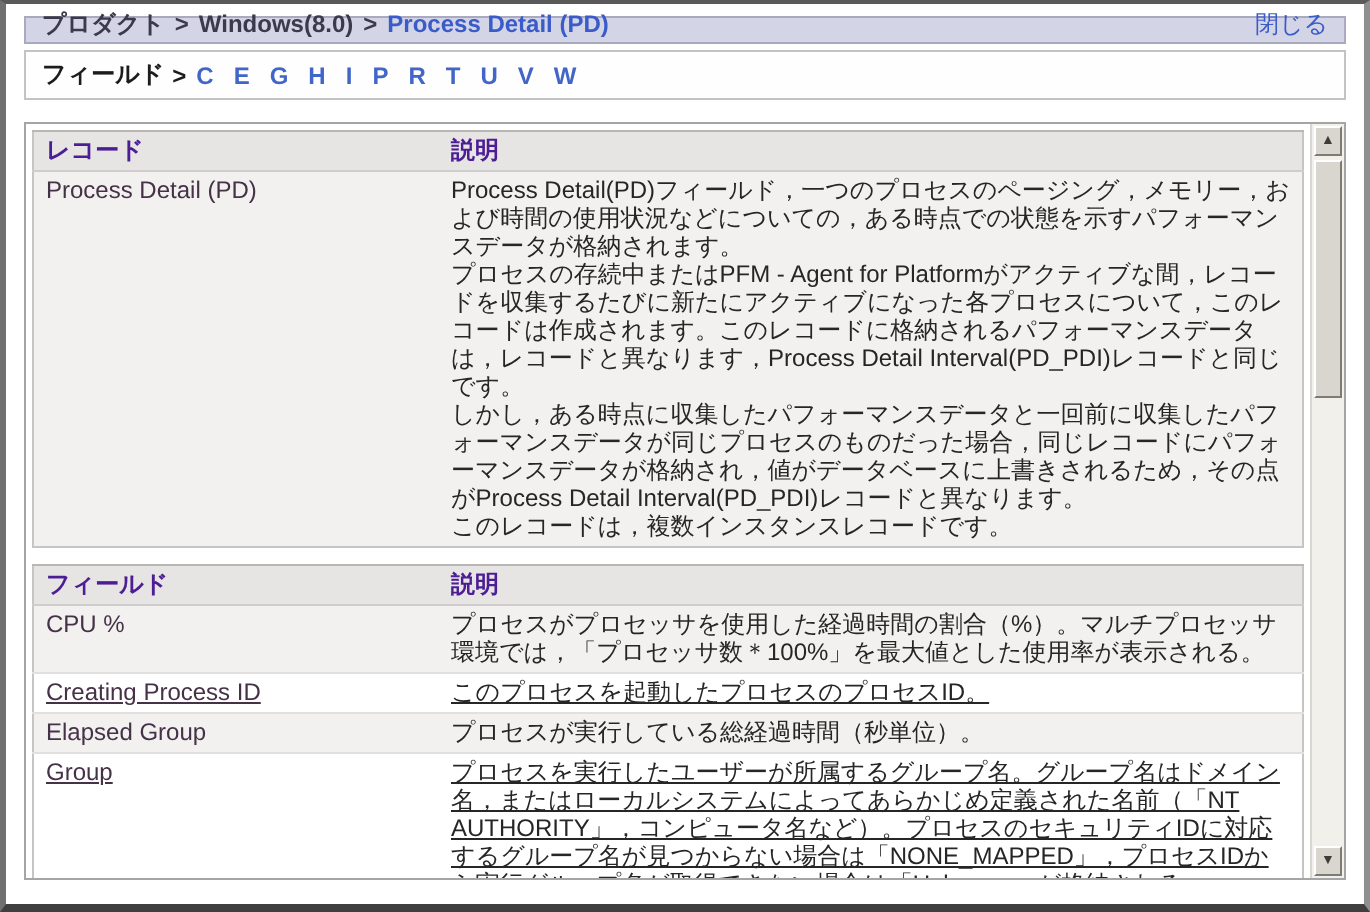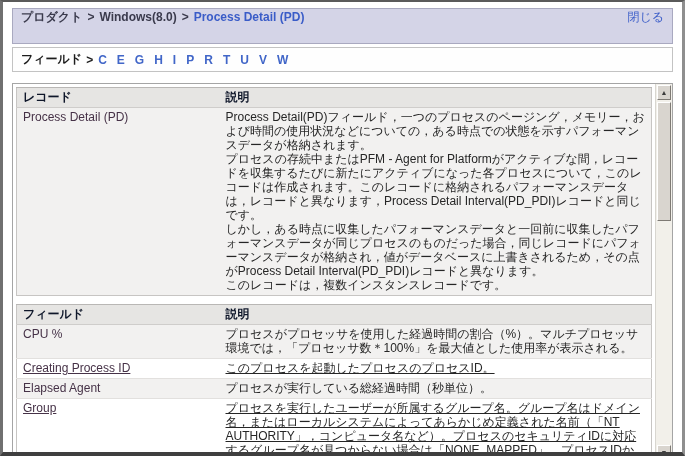--- a/index.html
+++ b/index.html
@@ -13,24 +13,24 @@
     border-right:3px solid #8f8f8f;
     border-bottom:4px solid #3f3f3f;
     background:#ffffff;
     padding:6px 9px 0 9px;
     overflow:hidden;
     position:relative;
   }
 
   
   .crumb-bar {
-    height:36px;
+    height:14px;
     background:#d4d4e7;
     border:1px solid #a9a9c0;
-    display:flex; align-items:flex-start;
+    display:flex; align-items:flex-end;
     padding:0 8px;
     font-size:12px; font-weight:bold;
     color:#3a3a4c;
     white-space:nowrap;
   }
   .crumb-bar .spacer { flex:1; }
   .crumb { color:#3a3a4c; }
   .crumb.link { color:#3a5cc8; cursor:pointer; }
   .crumb-sep { margin:0 5px; color:#3a3a4c; }
   .close-link { color:#3a5cc8; cursor:pointer; font-weight:normal; }
@@ -73,21 +73,21 @@
     margin-bottom:8px;
   }
   table.doc th, table.doc td {
     text-align:left;
     vertical-align:top;
     padding:2px 6px 3px 6px;
     line-height:14px;
   }
   table.doc th {
     background:#e6e5e3;
-    color:#0f172a;
+    color:#4c1d95;
     border-top:1px solid #b9b7b5;
     border-bottom:1px solid #cfcdcb;
     font-weight:bold;
   }
   table.doc { border:1px solid #c7c5c3; }
   table.doc td { border-top:1px solid #e2e0de; }
   td.name-col, th.name-col { width:203px; }
   td.name-col { color:#463247; }
   td.desc-col { color:#262626; }
   tr.shade td { background:#f2f1f0; }
@@ -169,21 +169,21 @@
         <tbody id="field-table-body">
             <tr class="shade">
               <td class="name-col">CPU %</td>
               <td class="desc-col">プロセスがプロセッサを使用した経過時間の割合（%）。マルチプロセッサ環境では，「プロセッサ数＊100%」を最大値とした使用率が表示される。</td>
             </tr>
             <tr class="plain">
               <td class="name-col">Creating Process ID</td>
               <td class="desc-col">このプロセスを起動したプロセスのプロセスID。</td>
             </tr>
             <tr class="shade">
-              <td class="name-col">Elapsed Agent</td>
+              <td class="name-col">Elapsed Group</td>
               <td class="desc-col">プロセスが実行している総経過時間（秒単位）。</td>
             </tr>
             <tr class="plain">
               <td class="name-col">Group</td>
               <td class="desc-col">プロセスを実行したユーザーが所属するグループ名。グループ名はドメイン名，またはローカルシステムによってあらかじめ定義された名前（「NT AUTHORITY」，コンピュータ名など）。プロセスのセキュリティIDに対応するグループ名が見つからない場合は「NONE_MAPPED」，プロセスIDから実行グループ名が取得できない場合は「Unknown」が格納される。</td>
             </tr>
           </tbody>
       </table>
 
     </div>

